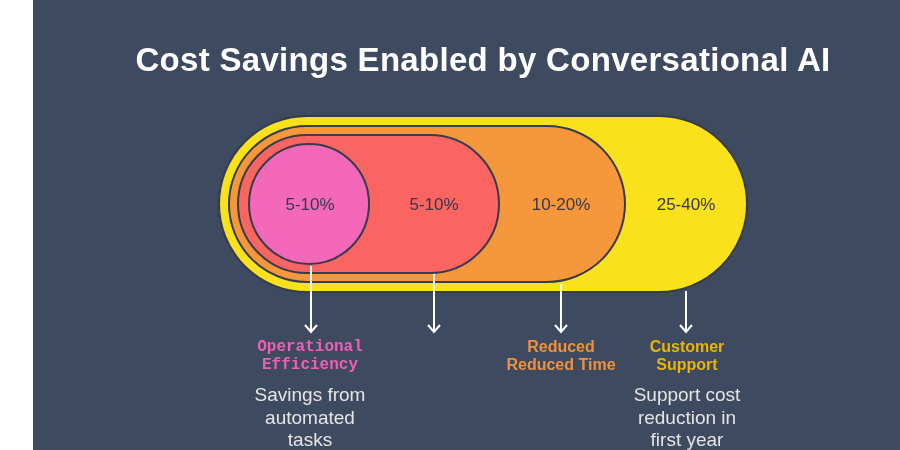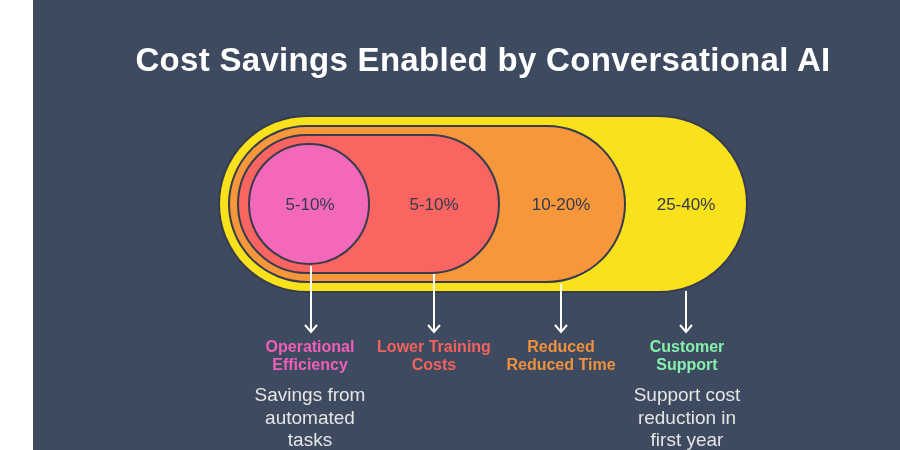--- a/index.html
+++ b/index.html
@@ -97,31 +97,30 @@
       <g>
         <line x1="653" y1="291" x2="653" y2="331"></line>
         <path d="M 647 325 L 653 332 L 659 325"></path>
       </g>
     </g>
   </svg>
 
   <div class="labels-row">
 
     <div class="label-col col-1">
-      <span class="heading" style="color: rgb(240, 95, 183);">Operational Efficiency</span>
+      <span class="heading" style="color: rgb(240, 95, 183); font-family: Liberation Mono, monospace;">Operational Efficiency</span>
       <div class="desc">Savings from automated tasks</div>
     </div>
 
     <div class="label-col col-2">
-      <span class="heading" style="color: rgb(244, 98, 94);">Lower Training Costs</span>
     </div>
 
     <div class="label-col col-3">
       <span class="heading" style="color: rgb(240, 145, 60);">Reduced Reduced Time</span>
     </div>
 
     <div class="label-col col-4">
-      <span class="heading" style="color: #86efac;">Customer Support</span>
+      <span class="heading" style="color: #eab308;">Customer Support</span>
       <div class="desc">Support cost reduction in first year</div>
     </div>
 
   </div>
 </div>
 
 </body></html>

